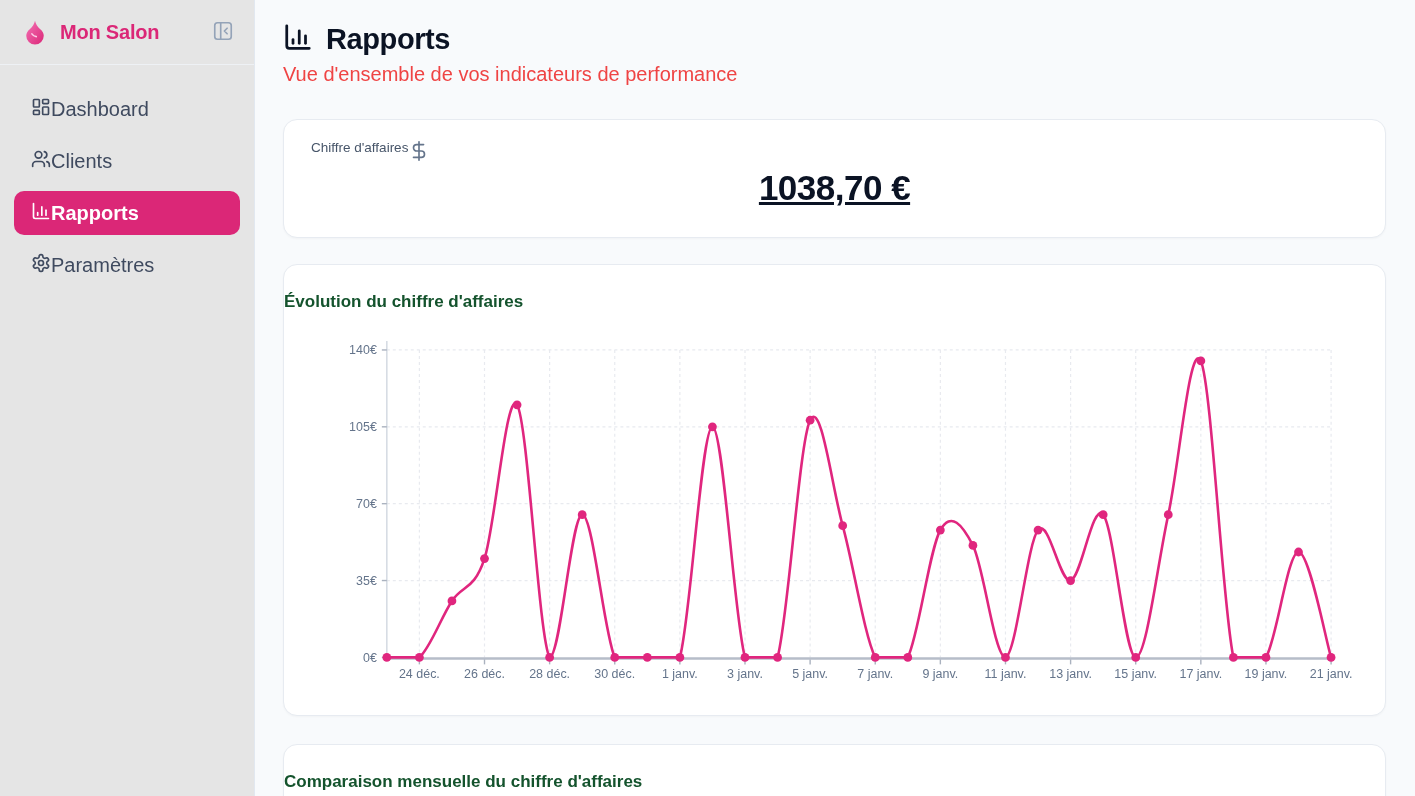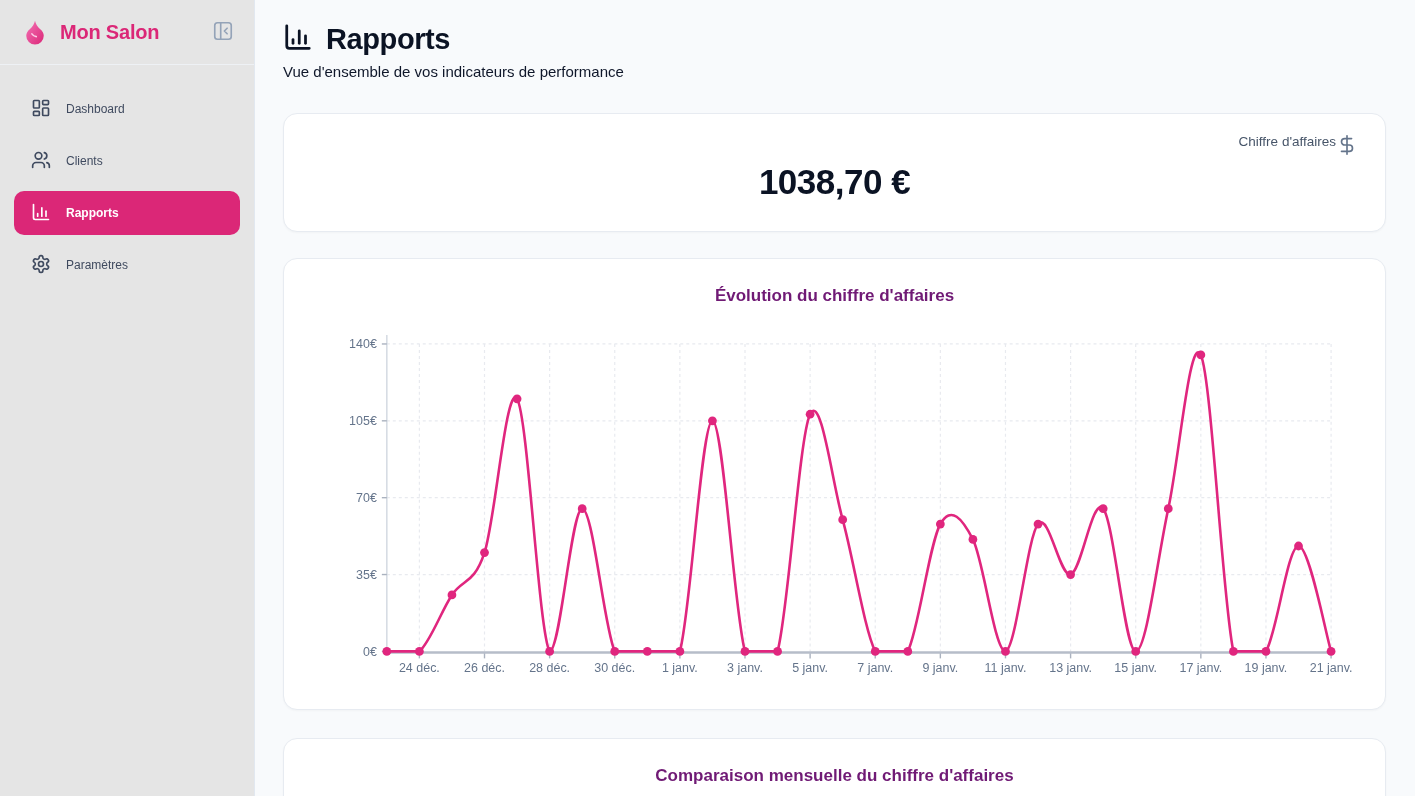--- a/index.html
+++ b/index.html
@@ -21,44 +21,44 @@
   }
   .brand-logo { width:30px; height:30px; flex:0 0 auto; }
   .brand-name { font-size:20px; font-weight:700; color:#db2777; margin-left:10px; flex:1; letter-spacing:-0.2px; }
   .collapse-btn {
     background:none; border:none; padding:2px; cursor:pointer;
     color:#94a3b8; display:flex; align-items:center;
   }
   .collapse-btn svg { width:22px; height:22px; }
   .nav { padding:22px 14px; display:flex; flex-direction:column; gap:8px; }
   .nav-item {
-    display:flex; align-items:center; gap:15px;
+    display:flex; align-items:center; 
     height:44px; padding:0 17px; border-radius:10px;
-    color:#3f4a5f; font-size:12px; cursor:pointer;
+    color:#3f4a5f; font-size:20px; cursor:pointer;
   }
   .nav-item svg { width:20px; height:20px; flex:0 0 auto; }
   .nav-item.active { background:#db2777; color:#ffffff; font-weight:600; }
   
   .main { margin-left:255px; padding:22px 29px 0 28px; }
   .page-title-row { display:flex; align-items:center; gap:13px; }
   .page-title-row svg { width:30px; height:30px; }
   h1.page-title { font-size:29px; font-weight:800; margin:0; color:#0b1324; letter-spacing:-0.4px; }
-  .page-subtitle { margin-top:7px; color:#0f172a; font-size:15px; }
+  .page-subtitle { margin-top:7px; color:#ef4444; font-size:20px; }
   .card {
     background:#ffffff; border:1px solid #e7ebf1; border-radius:14px;
     box-shadow:0 1px 2px rgba(16,24,40,0.03);
   }
   .kpi-card { margin-top:33px; height:119px; padding:20px 27px; }
-  .kpi-top { display:flex; justify-content:flex-end; align-items:flex-start; }
+  .kpi-top { display:flex; justify-content:flex-start; align-items:flex-start; }
   .kpi-label { font-size:13.5px; font-weight:500; color:#475569; }
   .kpi-icon { color:#64748b; }
   .kpi-icon svg { width:22px; height:22px; }
-  .kpi-value { text-align:center; font-size:35px; font-weight:800; color:#0b1324; letter-spacing:-0.5px; margin-top:2px; }
+  .kpi-value { text-align:center; font-size:35px; font-weight:800; color:#0b1324; letter-spacing:-0.5px; margin-top:2px;text-decoration:underline; }
   .chart-card { margin-top:26px; height:452px; padding:26px 0 0; }
-  .chart-title { text-align:center; font-size:17px; font-weight:700; color:#701a75; line-height:22px; }
+  .chart-title { text-align:left; font-size:17px; font-weight:700; color:#14532d; line-height:22px; }
   .chart-wrap { margin-top:16px; }
   .chart-wrap svg { display:block; width:100%; height:auto; }
   svg text.tick { font-family:"Liberation Sans", sans-serif; font-size:12.5px; fill:#64748b; }
   .compare-card { margin-top:28px; height:220px; padding:26px 0 0; }
 </style>
 </head>
 <body>
 
 <aside class="sidebar">
   <div class="sidebar-header">

